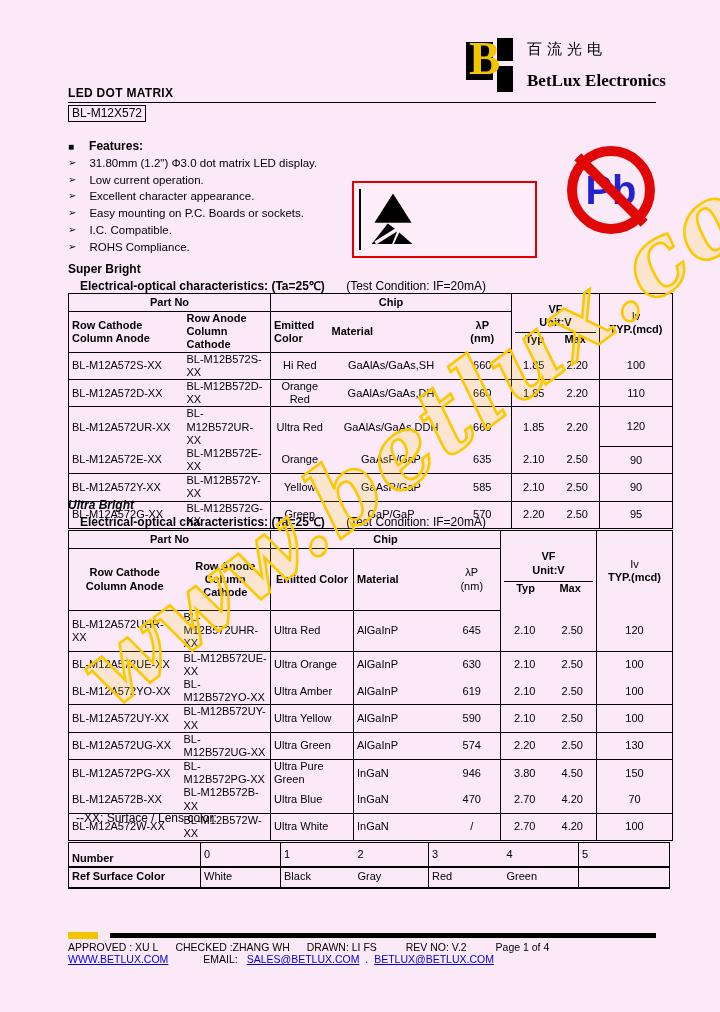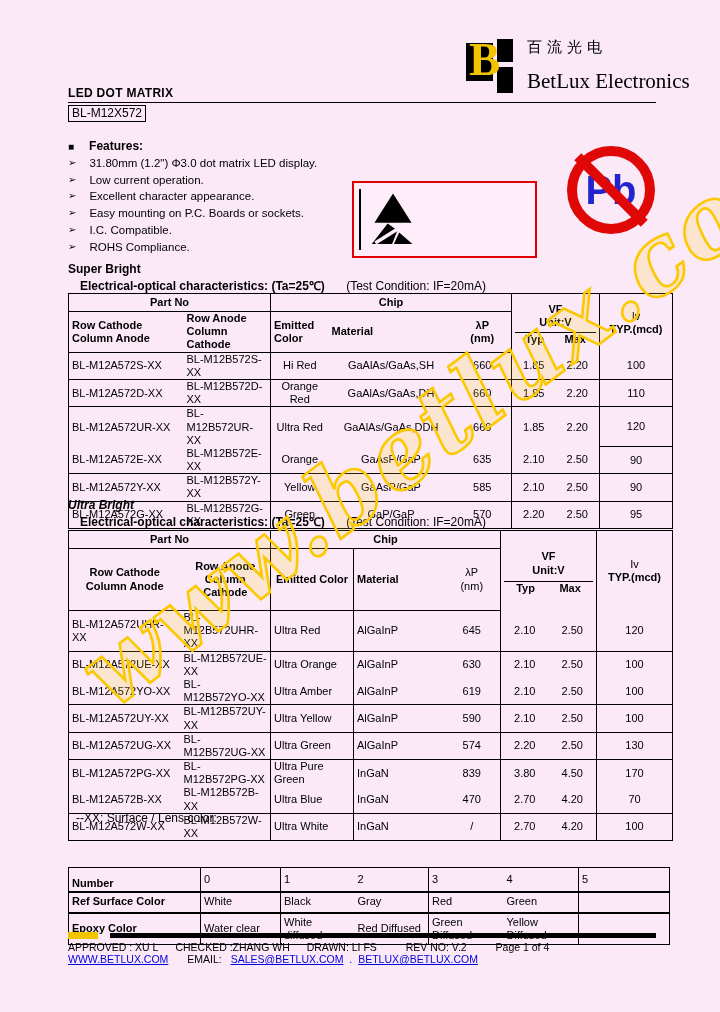--- a/index.html
+++ b/index.html
@@ -10,21 +10,21 @@
   }
   
   .brand{position:absolute;top:38px;left:466px;display:flex;align-items:center;gap:11px;}
   .logo-mark{position:relative;width:50px;height:54px;flex:0 0 auto;}
   .lm-left{position:absolute;left:0;top:4px;width:27px;height:38px;background:#000;}
   .lm-rt{position:absolute;left:31px;top:0;width:16px;height:23px;background:#000;}
   .lm-rb{position:absolute;left:31px;top:28px;width:16px;height:26px;background:#000;}
   .lm-b{position:absolute;left:3px;top:-3px;font-family:"Liberation Serif",serif;font-weight:bold;
         font-size:47px;line-height:1;color:#f2c400;}
   .brand-cn{font-family:"Liberation Serif",serif;font-size:15px;letter-spacing:5px;}
-  .brand-en{font-family:"Liberation Serif",serif;font-size:21px;font-weight:normal;margin-top:12px;}
+  .brand-en{font-family:"Liberation Serif",serif;font-size:17px;font-weight:bold;margin-top:12px;}
   
   .doc-title{position:absolute;left:68px;top:86px;font-size:12px;font-weight:bold;letter-spacing:0.3px;}
   .title-rule{position:absolute;left:68px;top:102px;width:588px;border-top:1.6px solid #000;}
   .part-box{position:absolute;left:68px;top:105px;border:1.4px solid #000;font-size:12px;padding:0 3px;line-height:15px;}
   
   .features{position:absolute;left:68px;top:139px;width:300px;font-size:11.5px;}
   .feat-head{display:flex;gap:15px;align-items:center;font-weight:bold;font-size:12px;margin-bottom:4px;}
   .bullet-sq{font-size:10px;}
   .feat-item{display:flex;gap:13px;margin-bottom:3.5px;line-height:1.15;}
   .arrow{font-size:10px;}
@@ -71,21 +71,21 @@
     -webkit-text-stroke:2.6px #fcc800;
     transform:rotate(-37deg);transform-origin:0 50%;white-space:nowrap;}
   
   .fbar-y{position:absolute;left:68px;top:932px;width:30px;height:7px;background:#f2c400;}
   .fbar-b{position:absolute;left:110px;top:933px;width:546px;height:5px;background:#000;}
   .fline1{position:absolute;left:68px;top:941px;font-size:10.5px;white-space:nowrap;}
   .fline1 span{margin-right:14px;}
   .fline1 .gap-big{margin-right:26px;}
   .fline2{position:absolute;left:68px;top:953px;font-size:10.5px;white-space:nowrap;}
   .lnk{color:#0000dd;text-decoration:underline;}
-  .fline2 .email-label{margin:0 6px 0 16px;}
+  .fline2 .email-label{margin:0 6px 0 32px;}
   .dot-sep{color:#0000dd;margin:0 3px;}
   .surface-heading{position:absolute;left:76px;top:811px;font-size:12px;}
   td.va-top{vertical-align:top;padding-top:2px;}
 </style>
 </head>
 <body>
 
 <div class="brand">
   <div class="logo-mark">
     <div class="lm-left"></div>
@@ -377,24 +377,24 @@
     <td class="ctr br bb">574</td>
     <td class="ctr bb">2.20</td>
     <td class="ctr br bb">2.50</td>
     <td class="ctr bb">130</td>
   </tr>
   <tr style="height:25px;">
     <td>BL-M12A572PG-XX</td>
     <td class="br">BL-M12B572PG-XX</td>
     <td class="br">Ultra Pure Green</td>
     <td>InGaN</td>
-    <td class="ctr br">839</td>
+    <td class="ctr br">946</td>
     <td class="ctr">3.80</td>
     <td class="ctr br">4.50</td>
-    <td class="ctr">170</td>
+    <td class="ctr">150</td>
   </tr>
   <tr style="height:21px;">
     <td class="bb">BL-M12A572B-XX</td>
     <td class="br bb">BL-M12B572B-XX</td>
     <td class="br bb">Ultra Blue</td>
     <td class="bb">InGaN</td>
     <td class="ctr br bb">470</td>
     <td class="ctr bb">2.70</td>
     <td class="ctr br bb">4.20</td>
     <td class="ctr bb">70</td>
@@ -407,21 +407,21 @@
     <td class="ctr br">/</td>
     <td class="ctr">2.70</td>
     <td class="ctr br">4.20</td>
     <td class="ctr">100</td>
   </tr>
 </tbody>
   </table>
 
 <div class="surface-heading">--XX: Surface / Lens color:</div>
 
-<table class="t" style="left:68px;top:867px;width:601px;padding-left:48px;">
+<table class="t" style="left:68px;top:842px;width:601px;padding-left:48px;">
   <colgroup>
     <col style="width:132px">
       <col style="width:80px">
       <col style="width:74px">
       <col style="width:74px">
     <col style="width:75px">
       <col style="width:75px">
       <col style="width:91px">
   </colgroup>
   <tbody>
@@ -436,29 +436,20 @@
   </tr>
   <tr style="height:21px;">
     <td class="b br bb2">Ref Surface Color</td>
     <td class="br bb2">White</td>
     <td class="bb2">Black</td>
     <td class="br bb2">Gray</td>
     <td class="bb2">Red</td>
     <td class="br bb2">Green</td>
     <td class="bb2"></td>
   </tr>
-  <tr style="height:32px;">
-    <td class="b br va-top">Epoxy Color</td>
-    <td class="br va-top" style="white-space:normal;">Water clear</td>
-    <td class="va-top">White diffused</td>
-    <td class="br va-top">Red Diffused</td>
-    <td class="va-top">Green Diffused</td>
-    <td class="br va-top">Yellow Diffused</td>
-    <td class="va-top"></td>
-  </tr>
 </tbody>
   </table>
 
 <div class="watermark">www.betlux.com</div>
 
 <div class="fbar-y"></div>
 <div class="fbar-b"></div>
 <div class="fline1">
   <span>APPROVED : XU L</span>
   <span>CHECKED :ZHANG WH</span>

